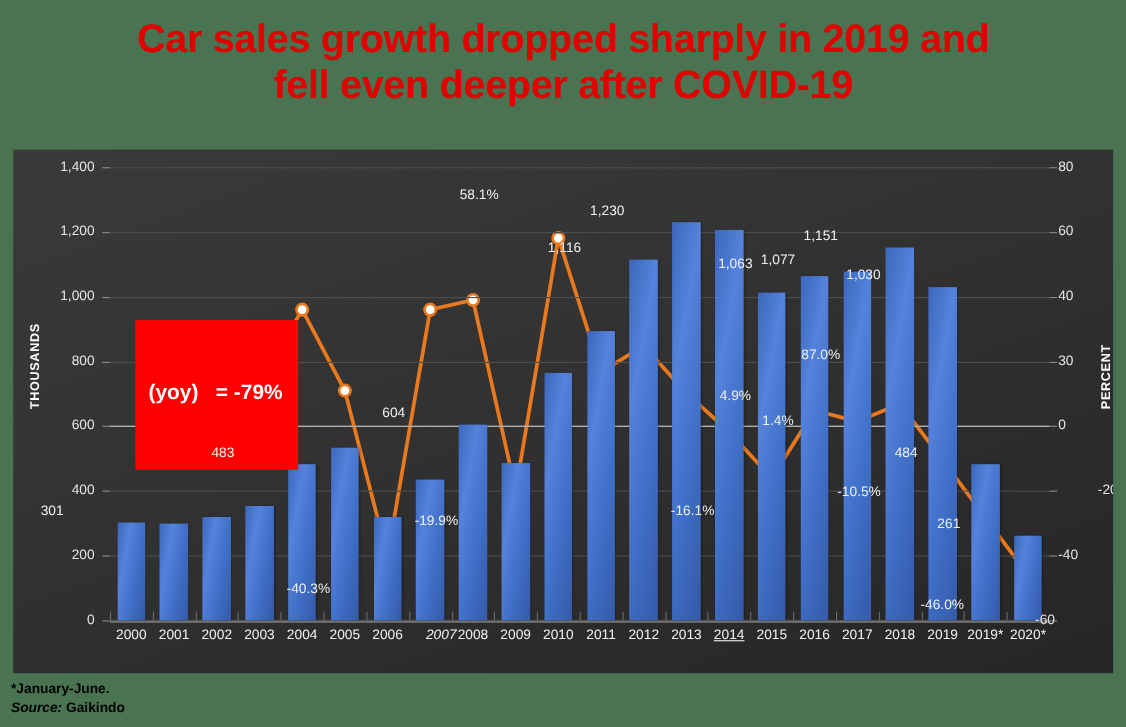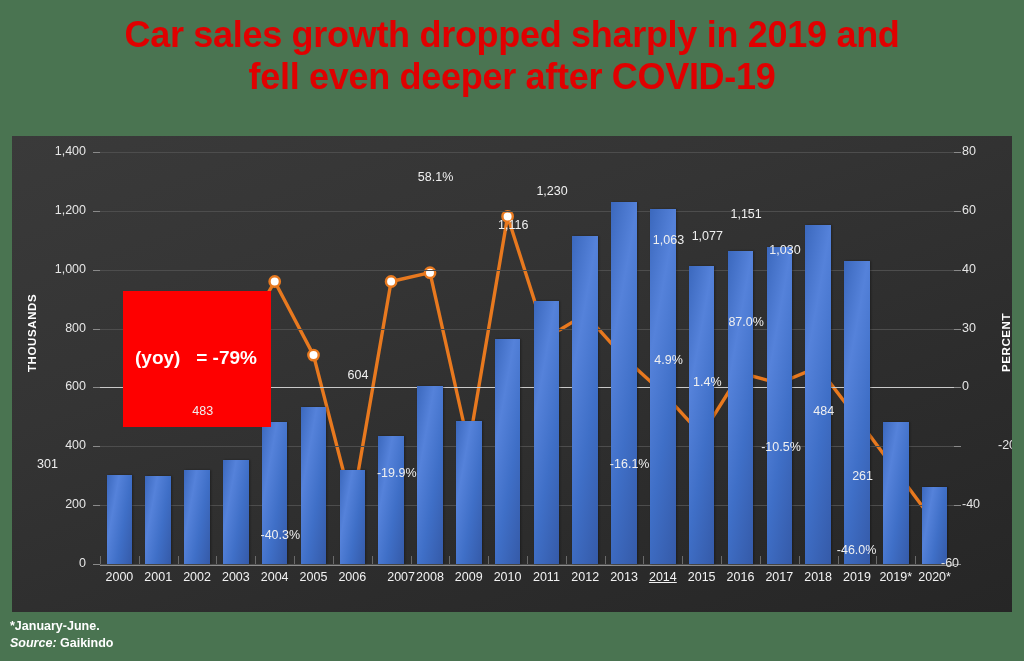--- a/index.html
+++ b/index.html
@@ -89,21 +89,21 @@
   #callout{
     position:absolute;left:111px;top:155px;
     background:#fe0000;
     padding:6px 14px 8px 12px;
     color:#fff;font-size:19px;line-height:1.28;font-weight:600;
     white-space:pre;
   }
   
   #footer{
     position:absolute;left:10px;top:618px;
-    color:#ffffff;font-size:12.5px;line-height:1.35;font-weight:700;
+    color:#000000;font-size:12.5px;line-height:1.35;font-weight:700;
   }
   #footer .src-em{font-style:italic;font-weight:700;}
 </style>
 </head>
 <body>
 
 <div id="title">Car sales growth dropped sharply in 2019 and
 fell even deeper after COVID-19</div>
 
 <div id="panel">
@@ -176,21 +176,21 @@
       <div class="bar" title="2004: 483" style="left: 161.872px; width: 25.62px; height: 142.14px;"></div>
       <div class="xtick" style="left: 134.682px; width: 80px;">2004</div>
       <div class="xsep" style="left: 155.273px;"></div>
       <div class="bar" title="2005: 534" style="left: 200.69px; width: 25.62px; height: 157.149px;"></div>
       <div class="xtick" style="left: 173.5px; width: 80px;">2005</div>
       <div class="xsep" style="left: 194.091px;"></div>
       <div class="bar" title="2006: 319" style="left: 239.508px; width: 25.62px; height: 93.8771px;"></div>
       <div class="xtick" style="left: 212.318px; width: 80px;">2006</div>
       <div class="xsep" style="left: 232.909px;"></div>
       <div class="bar" title="2007: 434" style="left: 278.326px; width: 25.62px; height: 127.72px;"></div>
-      <div class="xtick" style="left: 251.136px; width: 100px;">2007</div>
+      <div class="xtick" style="left: 251.136px; width: 100px; font-style: italic;">2007</div>
       <div class="xsep" style="left: 271.727px;"></div>
       <div class="bar" title="2008: 604" style="left: 317.145px; width: 25.62px; height: 177.749px;"></div>
       <div class="xtick" style="left: 289.955px; width: 80px;">2008</div>
       <div class="xsep" style="left: 310.545px;"></div>
       <div class="bar" title="2009: 487" style="left: 355.963px; width: 25.62px; height: 143.317px;"></div>
       <div class="xtick" style="left: 328.773px; width: 80px;">2009</div>
       <div class="xsep" style="left: 349.364px;"></div>
       <div class="bar" title="2010: 765" style="left: 394.781px; width: 25.62px; height: 225.129px;"></div>
       <div class="xtick" style="left: 367.591px; width: 80px;">2010</div>
       <div class="xsep" style="left: 388.182px;"></div>

